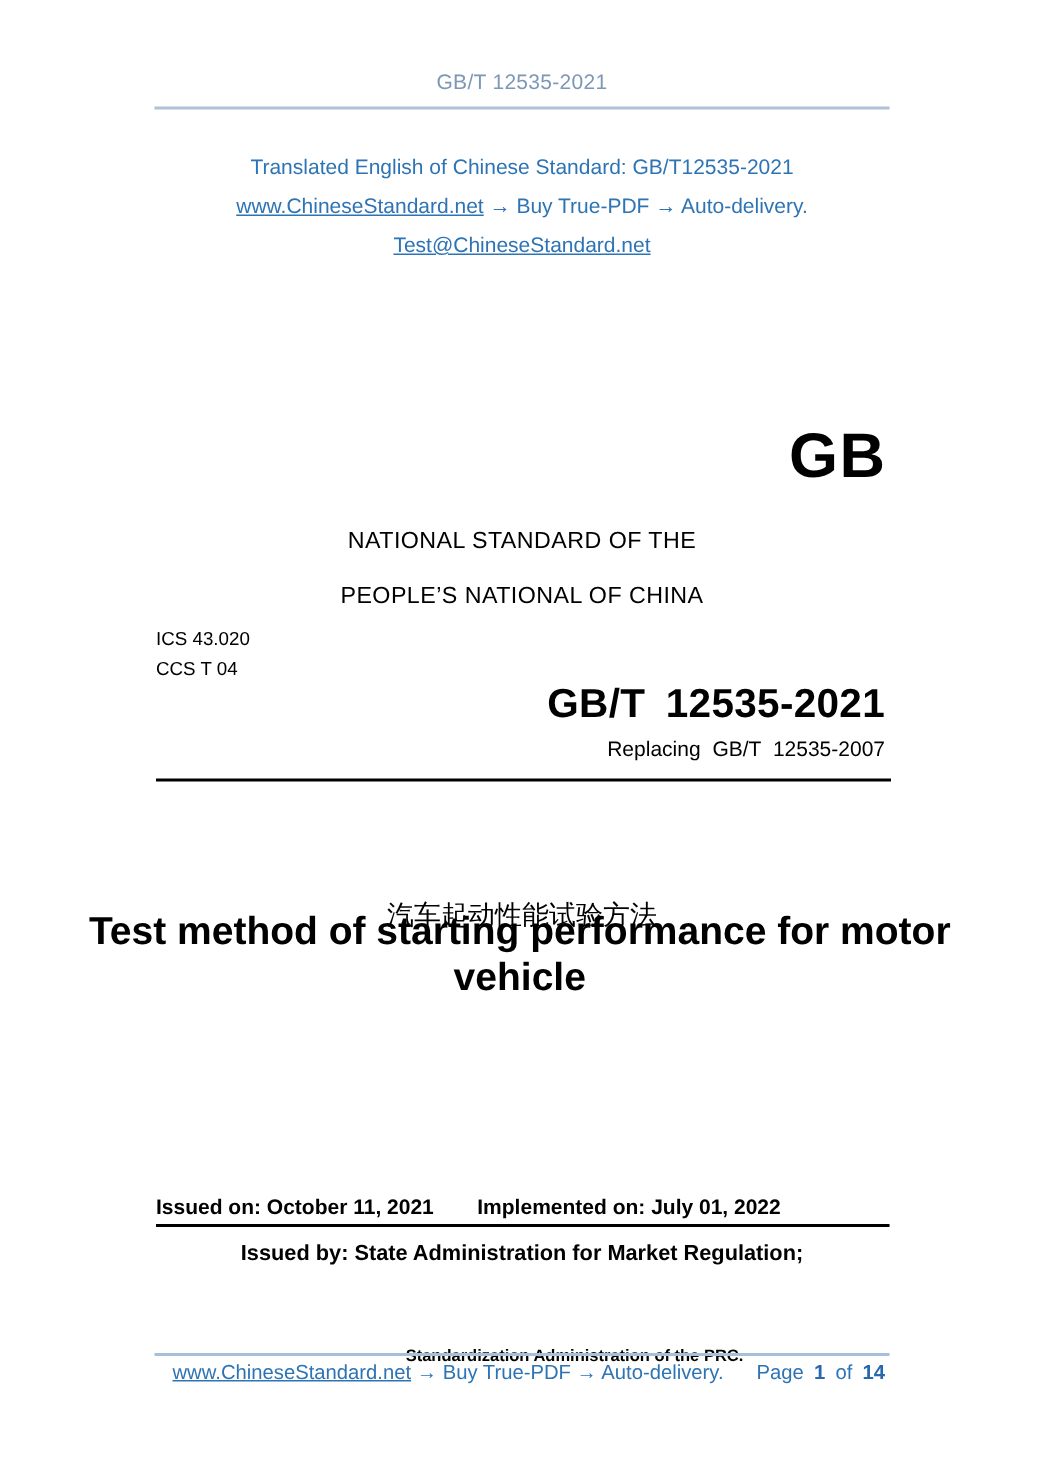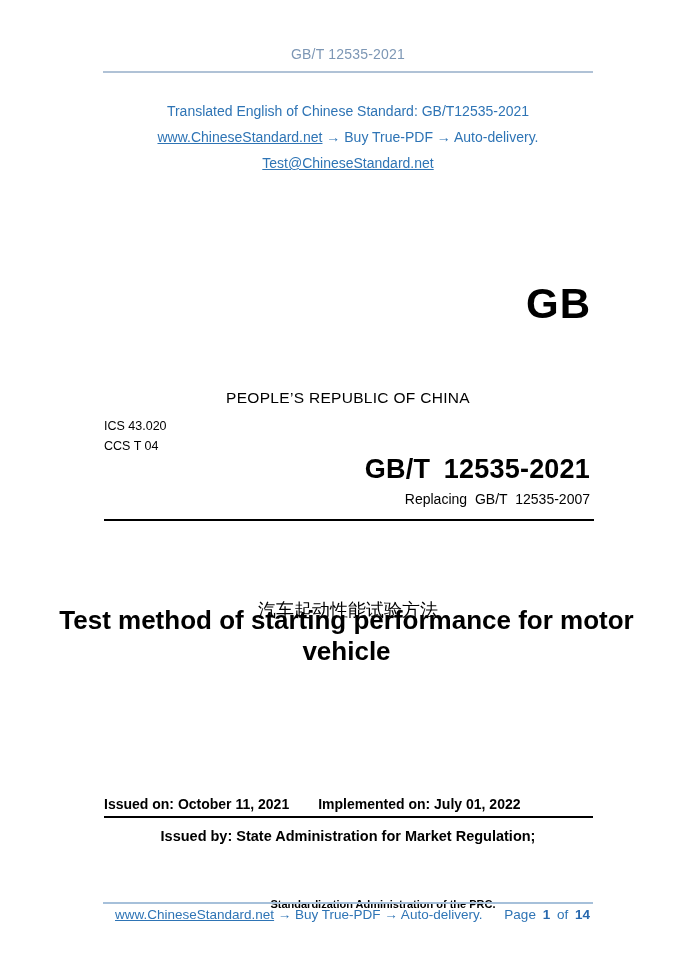--- a/index.html
+++ b/index.html
@@ -156,21 +156,22 @@
 <div class="page">
 
   <div class="doc-ref">GB/T 12535-2021</div>
   <div class="rule-top"></div>
 
   <div class="promo promo-1">Translated English of Chinese Standard: GB/T12535-2021</div>
   <div class="promo promo-2"><a>www.ChineseStandard.net</a><span> → Buy True-PDF → Auto-delivery.</span></div>
   <div class="promo promo-3"><a>Test@ChineseStandard.net</a></div>
 
   <div class="gb-mark">GB</div>
-  <div class="national national-2">PEOPLE’S REPUBLIC OF CHINA</div>
+  <div class="national national-1">NATIONAL STANDARD OF THE</div>
+  <div class="national national-2">PEOPLE’S NATIONAL OF CHINA</div>
 
   <div class="ics-block">
     <div>ICS 43.020</div>
     <div>CCS T 04</div>
   </div>
 
   <div class="std-code">GB/T 12535-2021</div>
   <div class="replacing">Replacing GB/T 12535-2007</div>
   <div class="rule-mid"></div>
 

